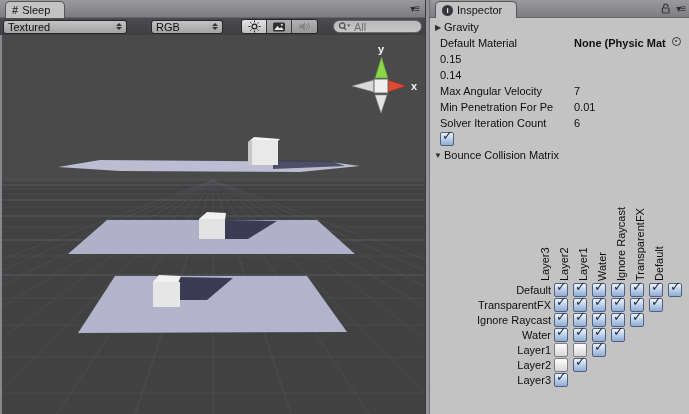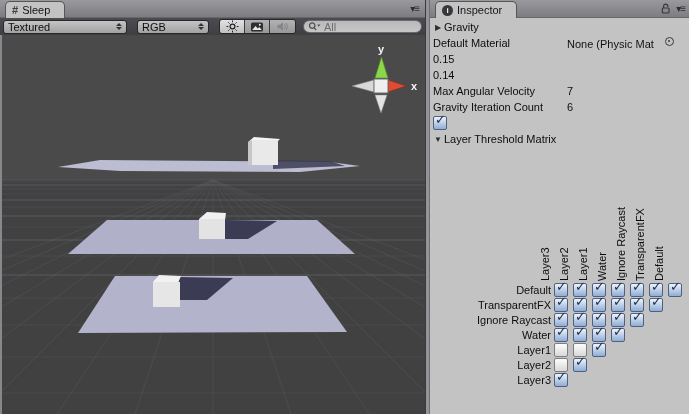--- a/index.html
+++ b/index.html
@@ -15,50 +15,50 @@
   
   .tabbar{height:18px;background:linear-gradient(#9a9a9e,#7d7d81);border-bottom:1px solid #67676b;position:relative;display:flex;align-items:flex-end;}
   .tab{position:relative;top:1px;height:17px;margin-left:5px;padding:0 14px 0 6px;background:var(--tab-bg);border:1px solid #565659;border-bottom:none;border-radius:5px 5px 0 0;display:flex;align-items:center;gap:4px;color:#141414;}
   .tab-grid-glyph{font-weight:bold;color:#3c3c3c;}
   .info-badge{width:11px;height:11px;border-radius:50%;background:#38383c;color:#f2f2f2;font-size:8px;font-weight:bold;display:flex;align-items:center;justify-content:center;}
   .panel-menu{position:absolute;right:6px;top:3px;font-size:10px;letter-spacing:-1px;color:#2e2e32;cursor:default;}
   .tabbar-right{position:absolute;right:4px;top:2px;display:flex;align-items:center;gap:4px;}
 
   
   .scene-panel{position:absolute;left:0;top:0;width:425px;height:414px;background:#414141;}
-  .scene-toolbar{height:17px;background:linear-gradient(#4c4c50,#3f3f43);display:flex;align-items:center;padding:0 3px;gap:0;}
+  .scene-toolbar{height:17px;background:linear-gradient(#4c4c50,#3f3f43);display:flex;align-items:center;padding:0 3px;gap:8px;}
   .dropdown{height:14px;background:linear-gradient(#c4c4c4,#a2a2a2);border:1px solid #28282c;border-radius:3px;display:flex;align-items:center;padding:0 4px;color:#0f0f0f;position:relative;}
   .dd-draw{width:124px;}
-  .dd-color{width:72px;margin-left:10px;}
+  .dd-color{width:72px;margin-left:16px;}
   .updown{position:absolute;right:4px;display:flex;flex-direction:column;gap:1px;}
   .updown i{display:block;width:0;height:0;border-left:3px solid transparent;border-right:3px solid transparent;}
   .updown .up{border-bottom:3px solid #333;}
   .updown .dn{border-top:3px solid #333;}
   .btn-group{display:flex;margin-left:10px;border:1px solid #28282c;border-radius:3px;overflow:hidden;height:15px;}
   .tbtn{width:25px;height:13px;border:none;background:linear-gradient(#b2b2b2,#989898);display:flex;align-items:center;justify-content:center;padding:0;cursor:default;border-right:1px solid #3a3a3e;}
   .tbtn:last-child{border-right:none;}
   .tbtn.on{background:linear-gradient(#e2e2e2,#c0c0c0);}
   .searchbox{margin-left:7px;flex:1;height:13px;border:1px solid #6a6a6e;border-radius:7px;background:linear-gradient(#b9b9b9,#c6c6c6);display:flex;align-items:center;padding:0 6px 0 4px;gap:3px;}
   .search-text{color:#6d6d6d;}
   .viewport{position:absolute;left:0;top:35px;width:425px;height:379px;border-left:2px solid #88888c;background:var(--viewport-sky);}
   .viewport svg{display:block;}
 
   
   .divider{position:absolute;left:425px;top:0;width:5px;height:414px;background:#949498;border-left:1px solid #3a3a3e;border-right:1px solid #6f6f73;}
 
   
   .inspector-panel{position:absolute;left:430px;top:0;width:259px;height:414px;background:var(--panel-bg);}
   #fields{position:absolute;left:0;top:19px;right:0;}
-  .irow{height:16px;display:flex;align-items:center;padding-left:3px;}
+  .irow{height:16px;display:flex;align-items:center;padding-left:10px;}
   .irow.fold{padding-left:2px;}
   .arrow{width:12px;font-size:8px;color:#2f2f2f;text-align:center;}
   .flabel{flex:0 0 134px;white-space:nowrap;overflow:hidden;color:#0d0d0d;}
   .irow.fold .flabel{flex:0 0 auto;}
   .fvalue{white-space:nowrap;color:#0d0d0d;}
-  .ofield{position:relative;width:107px;height:14px;display:flex;align-items:flex-end;}
+  .ofield{position:relative;width:107px;height:14px;display:flex;align-items:center;font-weight:bold;}
   .oval{white-space:nowrap;overflow:hidden;width:96px;}
   .picker{position:absolute;right:0;top:1px;width:9px;height:9px;border:1.5px solid #3c3c3c;border-radius:50%;}
   .picker::after{content:"";position:absolute;left:2px;top:2px;width:2px;height:2px;background:#3c3c3c;border-radius:50%;}
 
   .cb{width:14px;height:14px;border:1px solid #50607e;border-radius:2px;background:linear-gradient(#eef3fa,#8fadd6);position:relative;}
   .cb.unchecked{border-color:#7e7e82;background:linear-gradient(#fdfdfd,#d8d8d8);}
   .ck{position:absolute;left:1px;top:-5px;font-size:13px;font-weight:bold;color:var(--check-mark);}
 
   #matrix{position:absolute;left:0;top:186px;right:0;height:228px;}
   .vlabel{position:absolute;top:79px;width:90px;height:16px;line-height:16px;white-space:nowrap;transform-origin:0 100%;transform:rotate(-90deg);color:#0d0d0d;}
@@ -243,31 +243,35 @@
         <span class="fvalue">0.15</span>
       </div>
       <div class="irow">
         <span class="fvalue">0.14</span>
       </div>
       <div class="irow">
         <span class="flabel">Max Angular Velocity</span>
         <span class="fvalue">7</span>
       </div>
       <div class="irow">
-        <span class="flabel">Gravity Iteration Count</span>
+        <span class="flabel">Min Penetration For Pe</span>
+        <span class="fvalue">0.01</span>
+      </div>
+      <div class="irow">
+        <span class="flabel">Solver Iteration Count</span>
         <span class="fvalue">6</span>
       </div>
       <div class="irow">
         <div class="cb checked">
           <span class="ck">✓</span>
         </div>
       </div>
       <div class="irow fold">
         <span class="arrow">▼</span>
-        <span class="flabel">Layer Threshold Matrix</span>
+        <span class="flabel">Bounce Collision Matrix</span>
       </div>
     </div>
 
   <div id="matrix">
     <div id="matrix-headers">
         <div class="vlabel" style="left: 123px;">Layer3</div>
         <div class="vlabel" style="left: 142px;">Layer2</div>
         <div class="vlabel" style="left: 161px;">Layer1</div>
         <div class="vlabel" style="left: 180px;">Water</div>
         <div class="vlabel" style="left: 199px;">Ignore Raycast</div>

